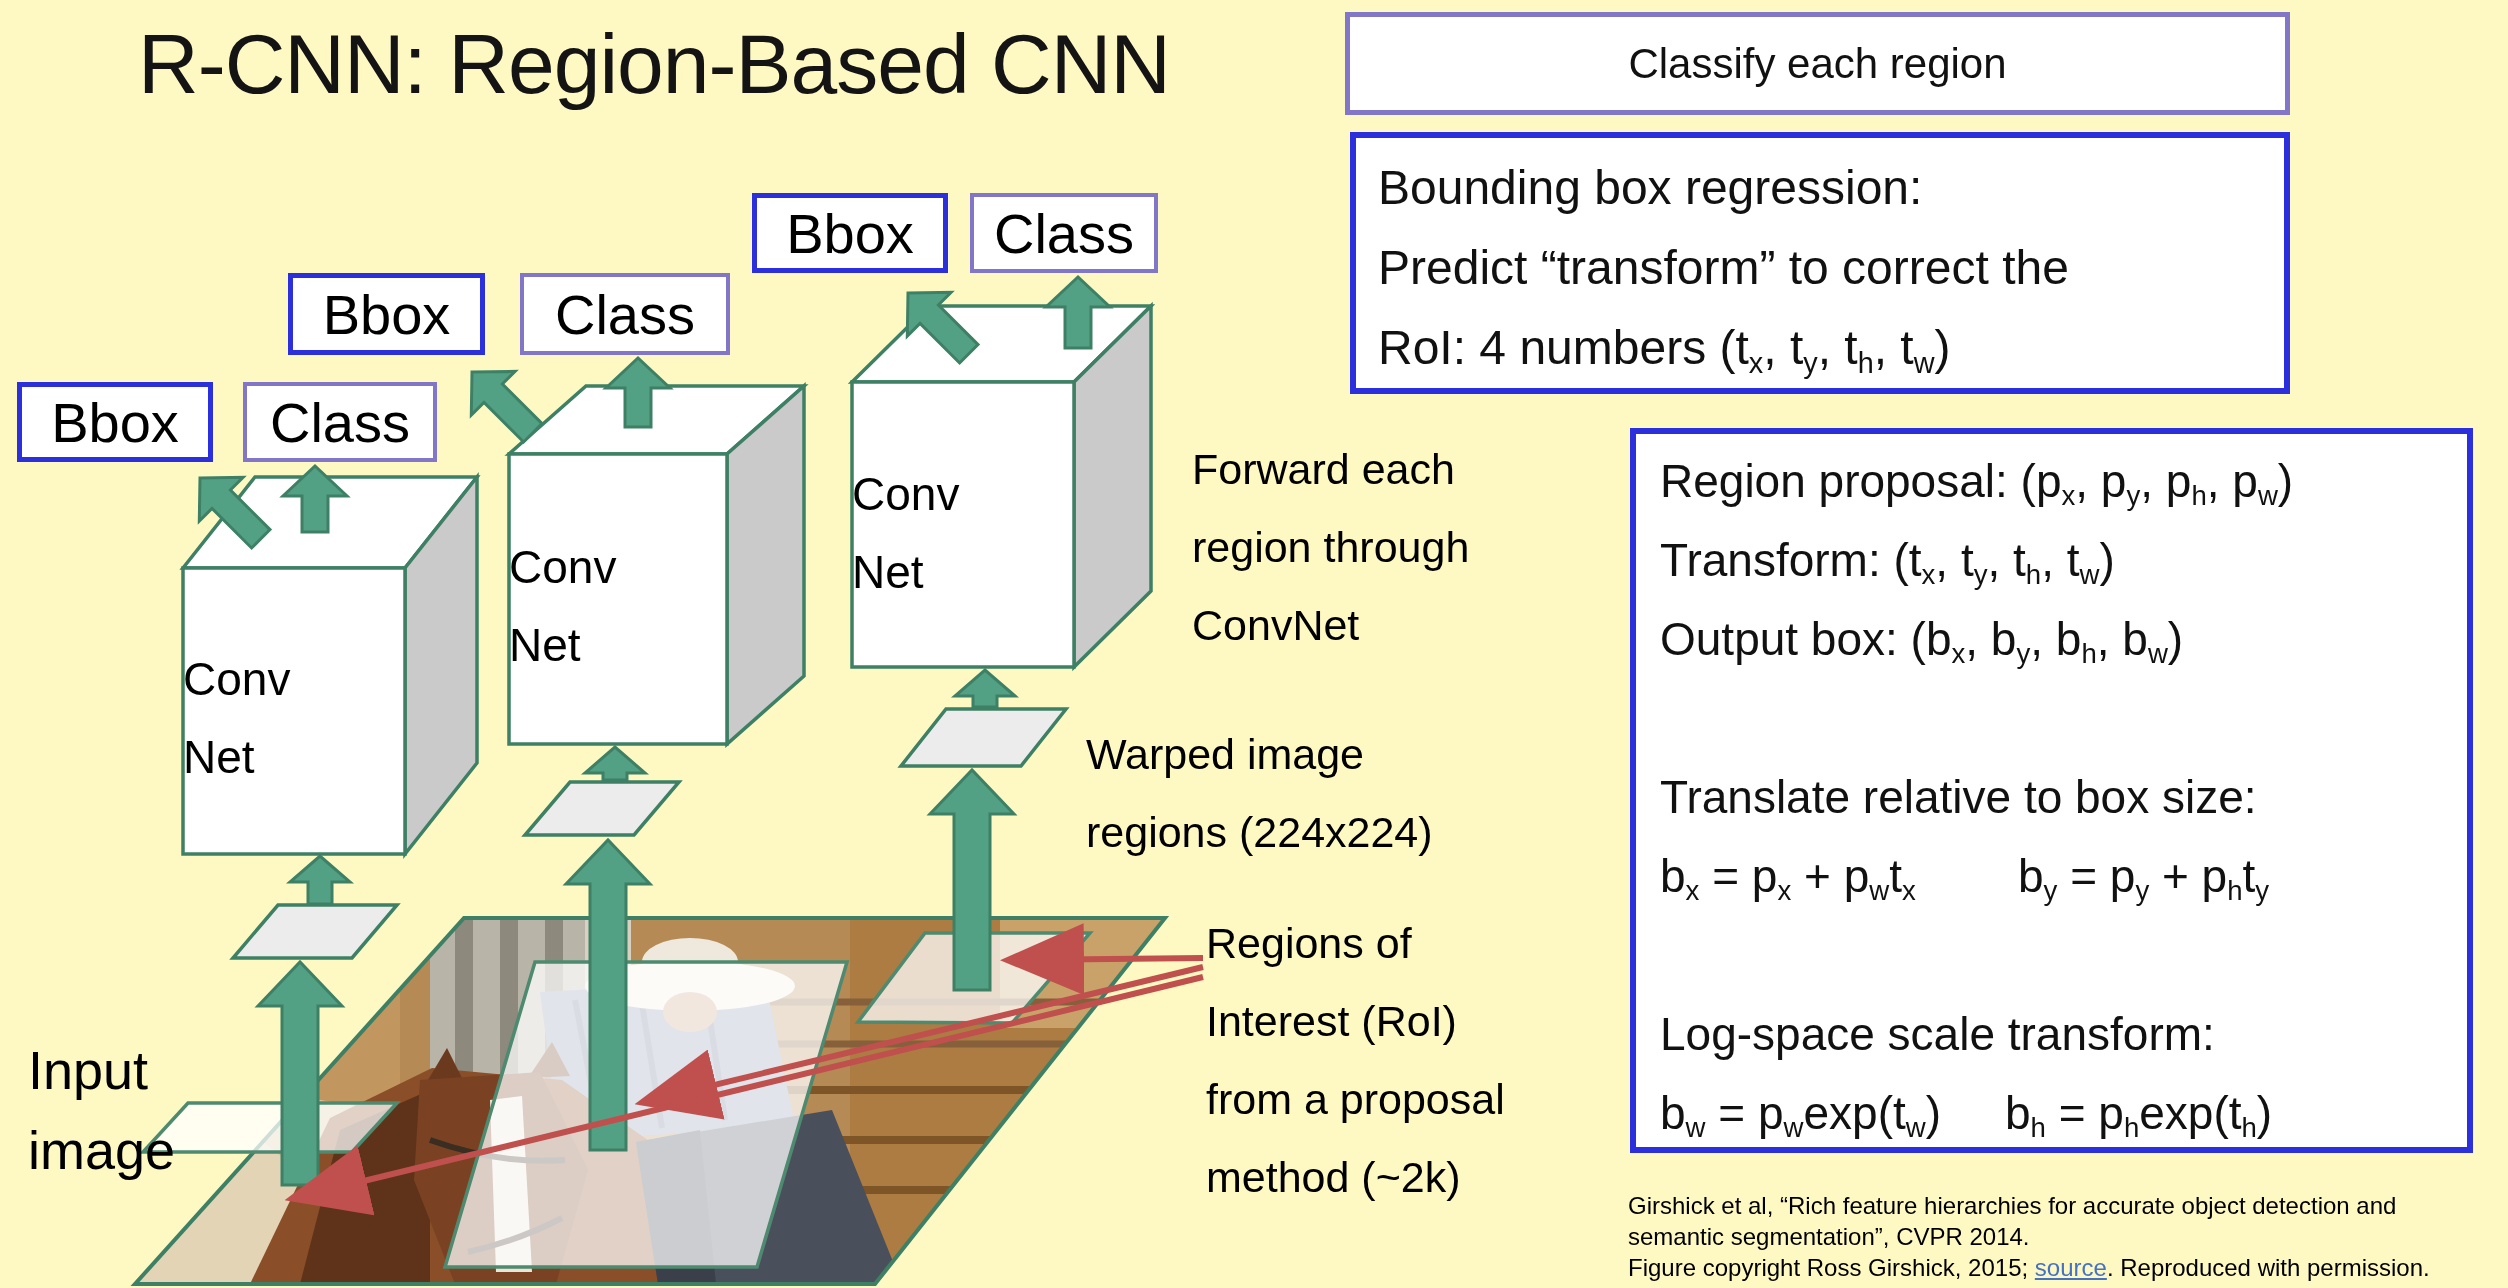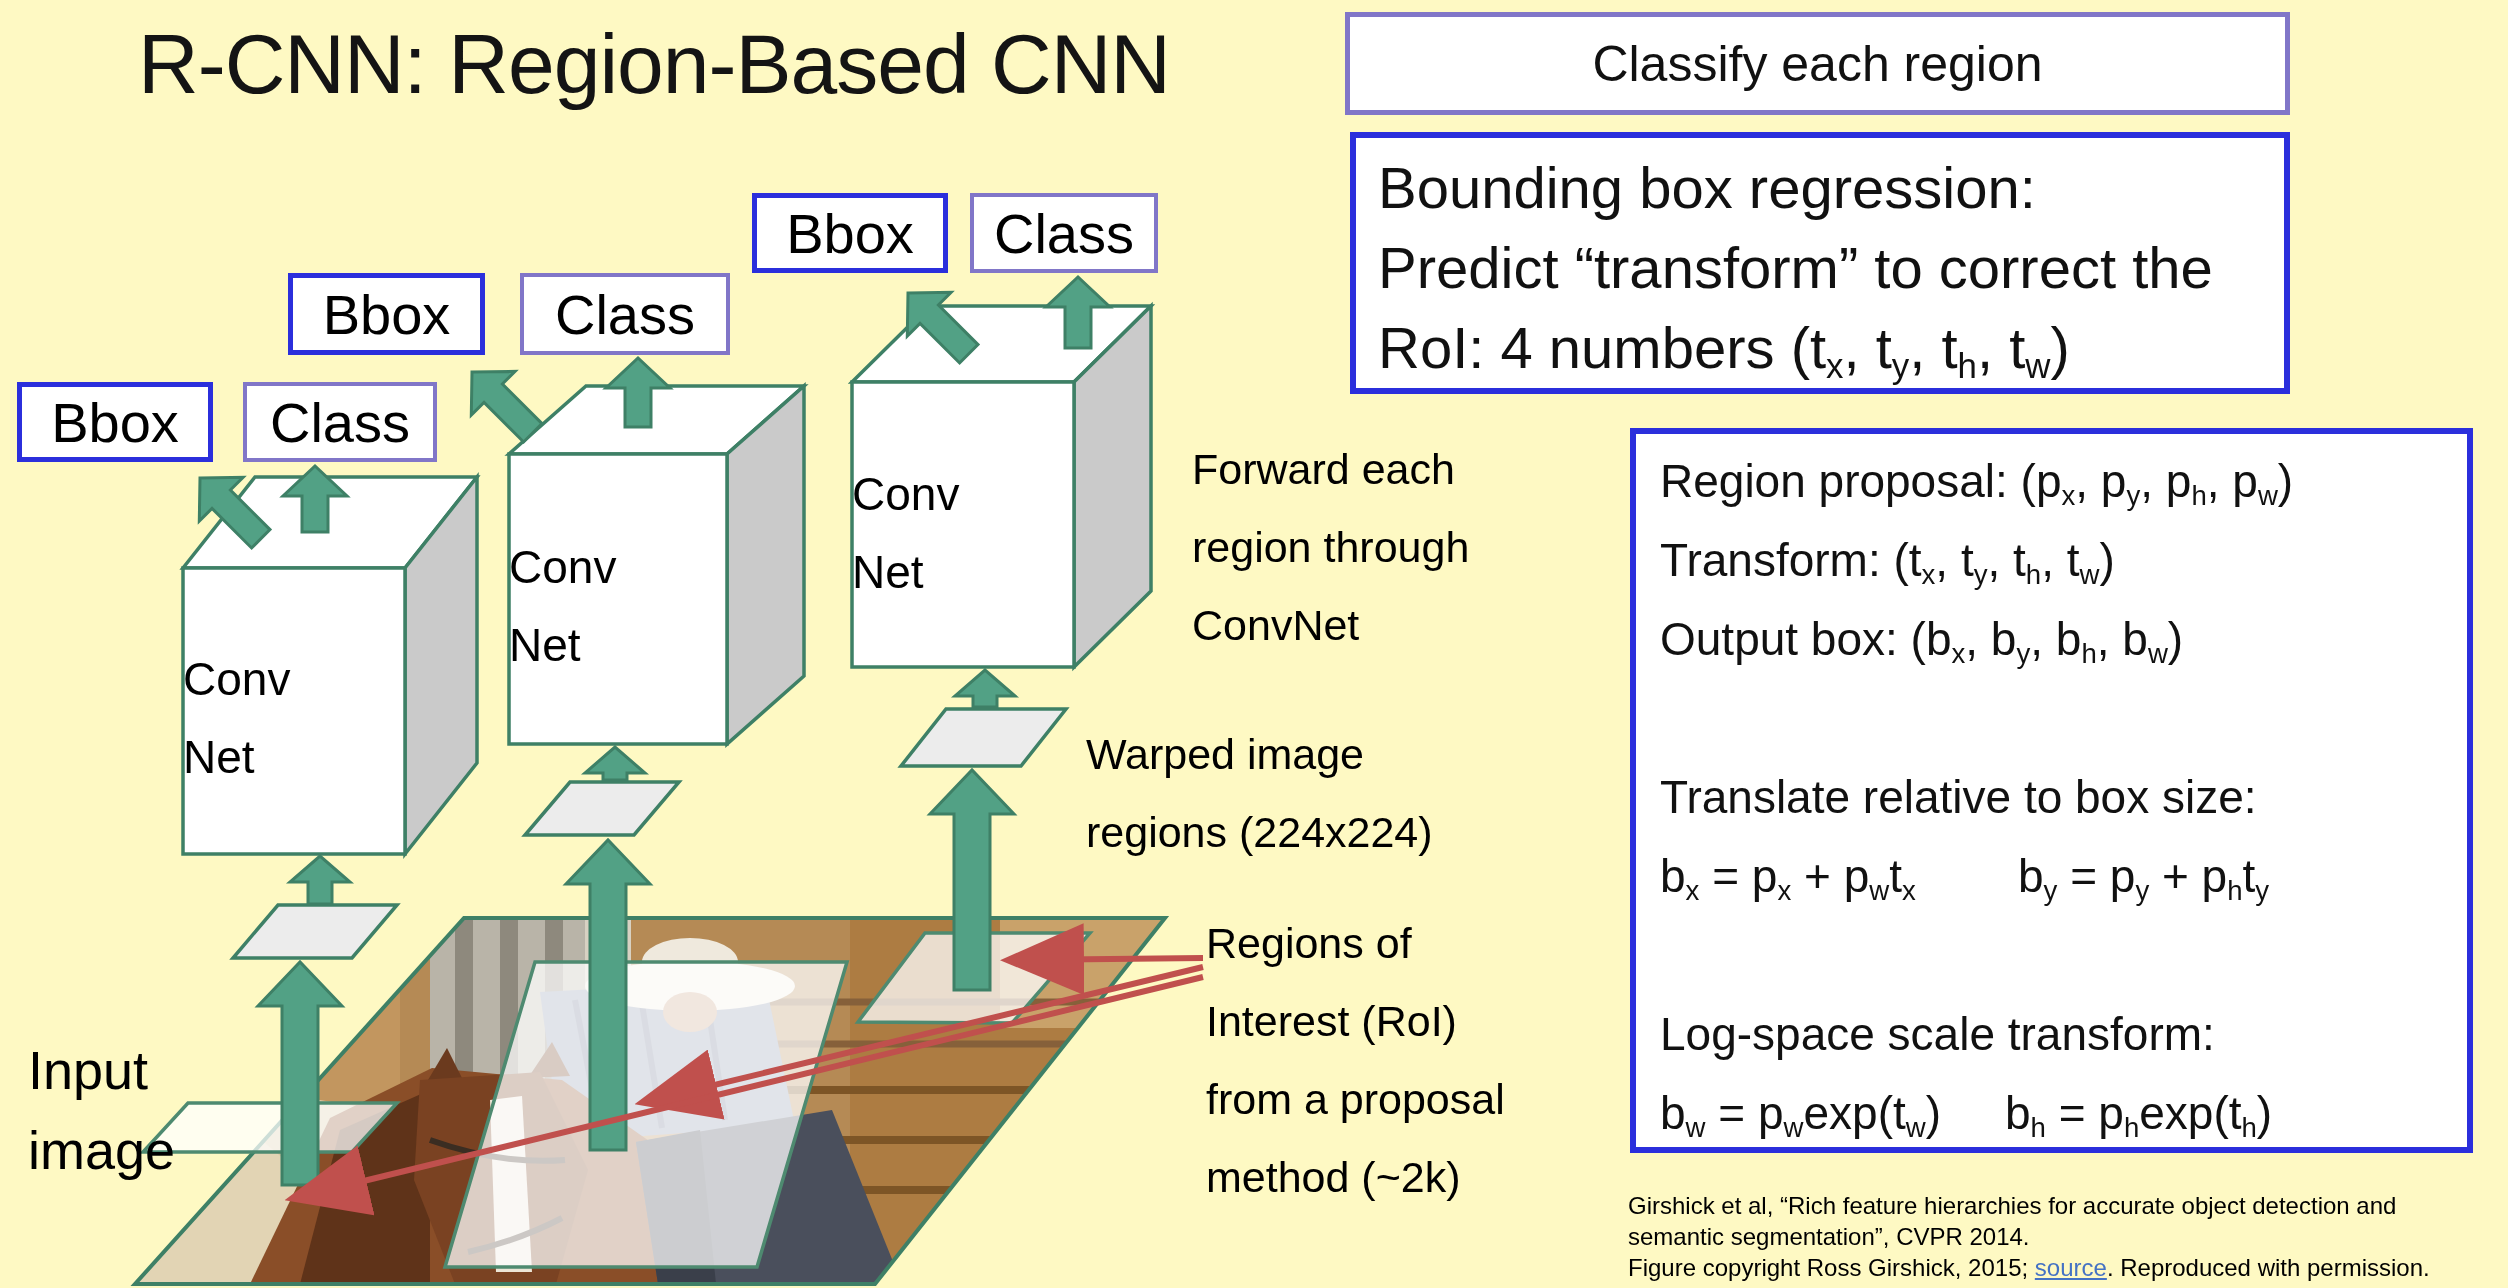--- a/index.html
+++ b/index.html
@@ -14,24 +14,24 @@
   .tagbox.blue{border:5px solid #2B2FDC}
   .tagbox.purple{border:4px solid #8176C8}
   .convlabel{position:absolute;z-index:3;white-space:pre-line;
              font-size:46px;line-height:78px;color:#000}
   .sidelabel{position:absolute;z-index:3;white-space:pre-line;font-size:43px;
              line-height:78px;color:#000}
   #input-label{font-size:54px;line-height:80px}
   #roi-label{line-height:78px}
   #classify-box{position:absolute;left:1345px;top:12px;width:945px;height:103px;
      border:5px solid #8176C8;display:flex;align-items:center;justify-content:center;
-     font-size:50px;background:#fff;z-index:2}
+     font-size:42px;background:#fff;z-index:2}
   #regression-box{position:absolute;left:1350px;top:132px;width:940px;height:262px;
      border:6px solid #2B2FDC;padding:10px 0 0 22px;background:#fff;z-index:2}
-  #regression-box .rline{font-size:58px;line-height:80px;white-space:pre-wrap}
+  #regression-box .rline{font-size:48px;line-height:80px;white-space:pre-wrap}
   #formula-box{position:absolute;left:1630px;top:428px;width:843px;height:725px;
      border:6px solid #2B2FDC;padding:8px 0 0 24px;background:#fff;z-index:2}
   .frow{font-size:46px;line-height:79px;height:79px;white-space:pre-wrap}
   sub{font-size:60%;line-height:0;vertical-align:-0.3em}
   #citation{position:absolute;left:1628px;top:1190px;width:876px;font-size:24px;
      line-height:31px;z-index:2;color:#000}
   #citation a{color:#4472C4;text-decoration:underline;cursor:pointer}
 </style>
 </head>
 <body>

